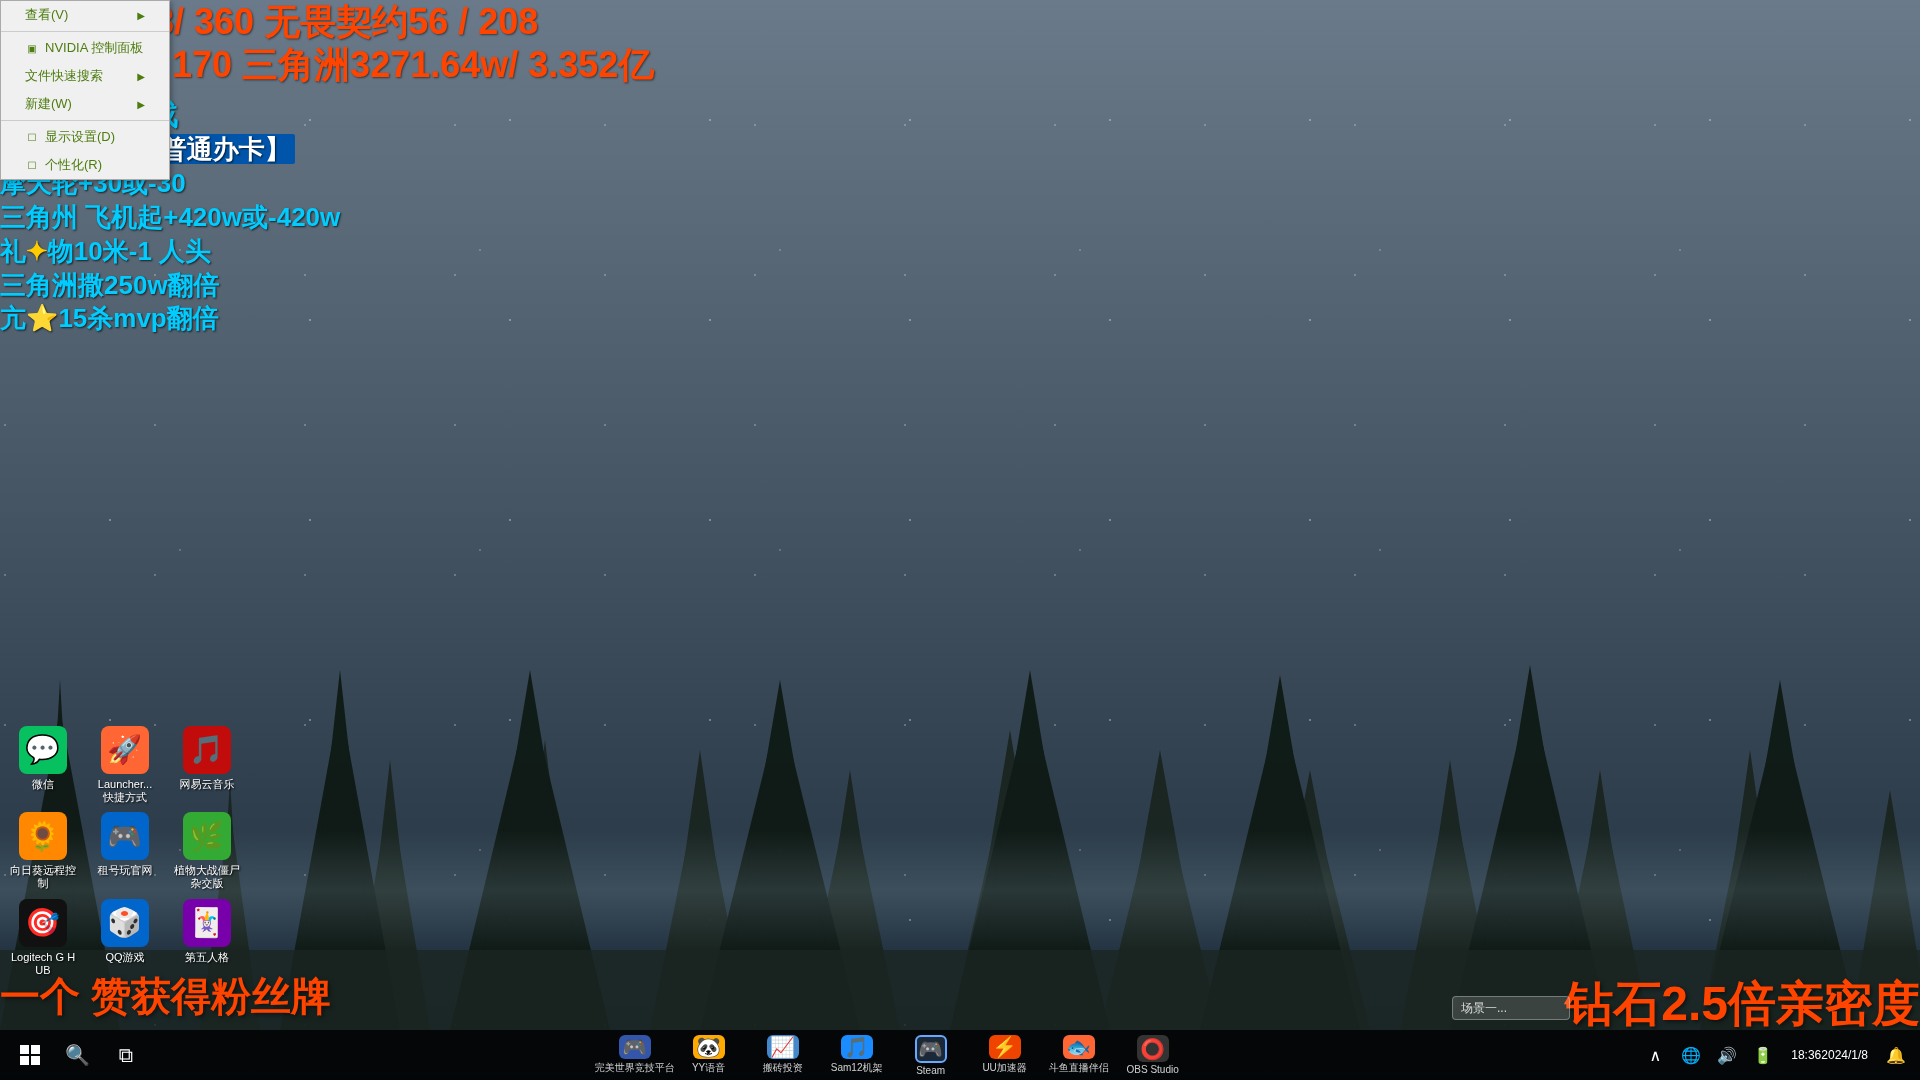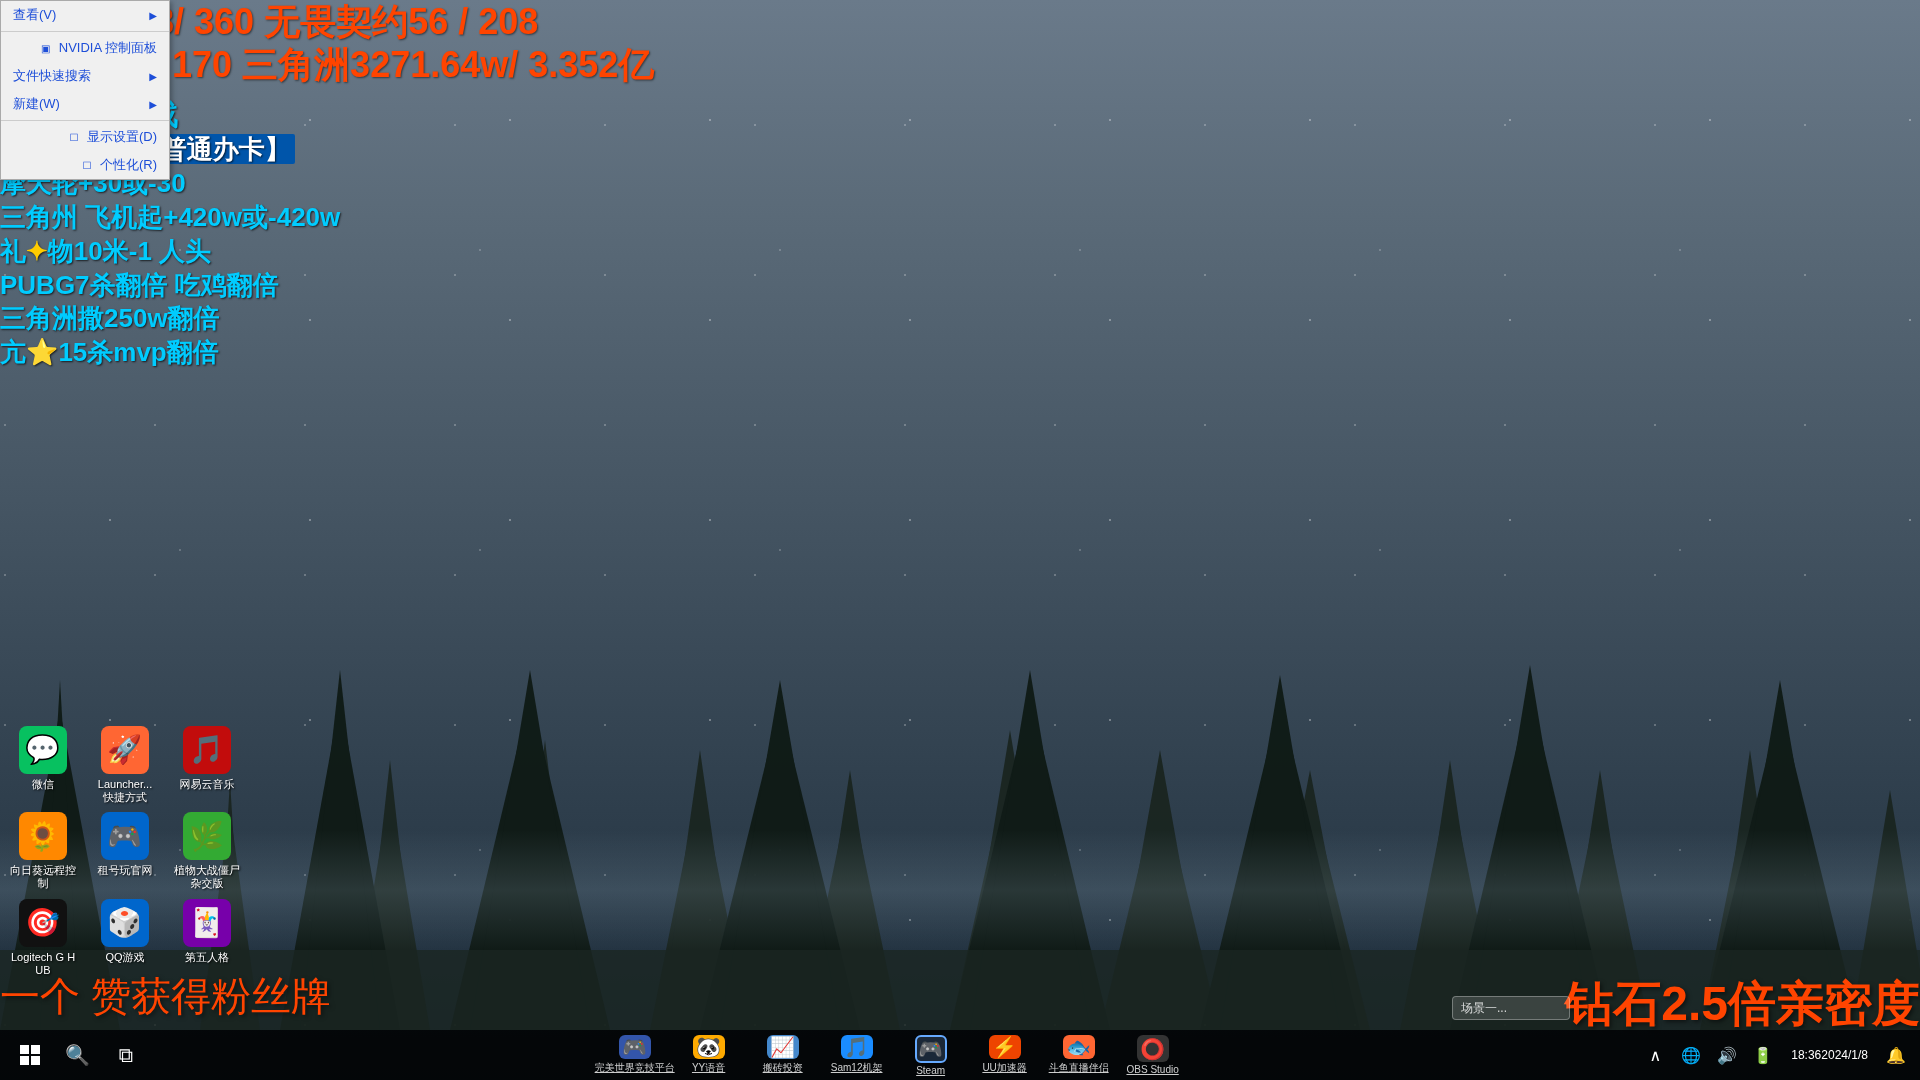--- a/index.html
+++ b/index.html
@@ -42,28 +42,27 @@
       left: 0;
       width: 170px;
       background: #f0f0f0;
       border: 1px solid #aaa;
       z-index: 100;
       font-size: 13px;
       box-shadow: 2px 2px 5px rgba(0,0,0,0.3);
     }
 
     .menu-item {
-      padding: 5px 12px;
+      padding: 5px 24px;
       cursor: pointer;
       display: flex;
       align-items: center;
       gap: 6px;
-      color: #1d4ed8;
+      color: #4d7c0f;
       white-space: nowrap;
-      justify-content: flex-end;
     }
     .menu-item.has-submenu::after { content: '▶'; margin-left: auto; font-size: 10px; }
     .menu-divider { height: 1px; background: #ccc; margin: 2px 0; }
 
     .menu-item .menu-icon {
       width: 14px;
       height: 14px;
       display: inline-flex;
       align-items: center;
       justify-content: center;
@@ -210,21 +209,20 @@
       align-items: center;
       justify-content: center;
       font-size: 20px;
     }
 
     .taskbar-app-label {
       font-size: 10px;
       color: rgba(255,255,255,0.8);
       text-align: center;
       white-space: nowrap;
-      text-decoration: underline;
     }
 
     #taskbar-right {
       display: flex;
       align-items: center;
       gap: 4px;
     }
 
     .tray-icon {
       width: 32px;
@@ -251,21 +249,21 @@
     
     #stream-text {
       position: absolute;
       bottom: 60px;
       left: 0;
       z-index: 60;
     }
 
     .stream-line {
       font-size: 40px;
-      font-weight: normal;
+      font-weight: bold;
       color: #ff4400;
       text-shadow: 2px 2px 4px rgba(0,0,0,0.5);
       line-height: 1.2;
     }
 
     
     #bottom-right-text {
       position: absolute;
       bottom: 44px;
       right: 0;
@@ -404,21 +402,20 @@
 
 <div id="overlay-text">
   <div class="stat-line">PUBG 248/ 360 无畏契约56 / 208</div>
   <div class="stat-line">GOGO 0 / 170 三角洲3271.64w/ 3.352亿</div>
   <div class="challenge-section">
     <div class="challenge-line challenge-title">FPS游戏挑战</div>
     <div class="challenge-line">办卡+1或-1<span style="color:white;background:#0055aa;padding:0 4px;border-radius:2px;">【普通办卡】</span></div>
     <div class="challenge-line">摩天轮+30或-30</div>
     <div class="challenge-line">三角州 飞机起+420w或-420w</div>
     <div class="challenge-line">礼<span style="color:#ffcc00;">✦</span>物10米-1 人头</div>
-    <div class="challenge-line">PUBG7杀翻倍 吃鸡翻倍</div>
     <div class="challenge-line">三角洲撒250w翻倍</div>
     <div class="challenge-line">亢<span style="color:#ffcc00;">⭐</span>15杀mvp翻倍</div>
   </div>
 </div>
 
 <div id="desktop-icons">
   <div class="icon-row">
     <div class="desktop-icon">
       <div class="icon-img" style="background:#07c160;">💬</div>
       <span class="icon-label">微信</span>

